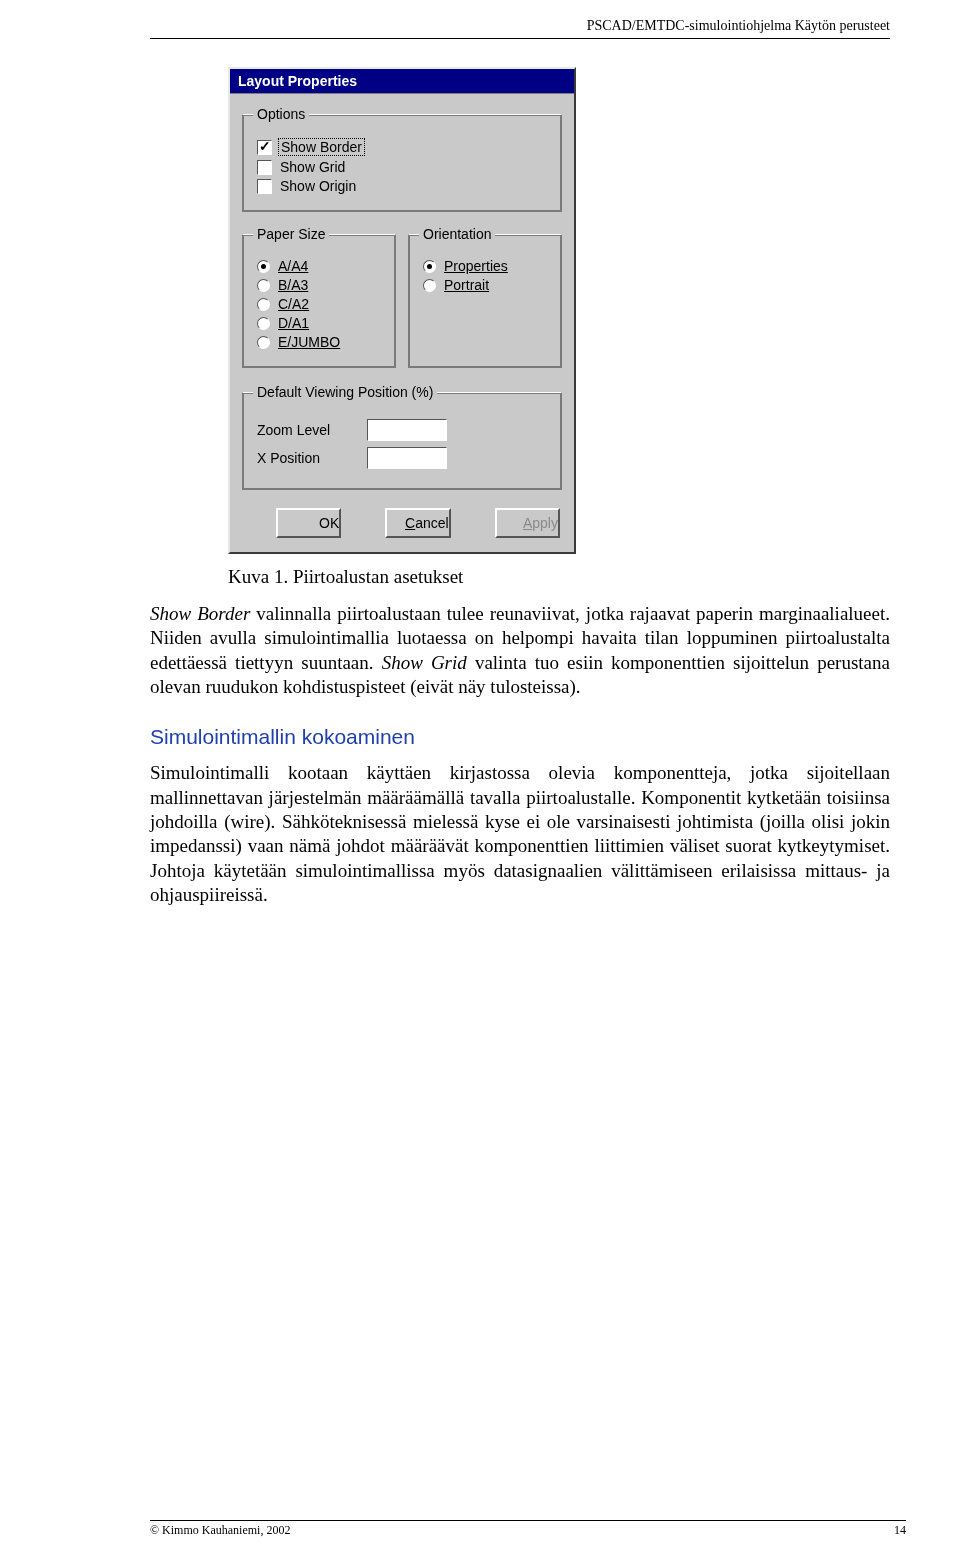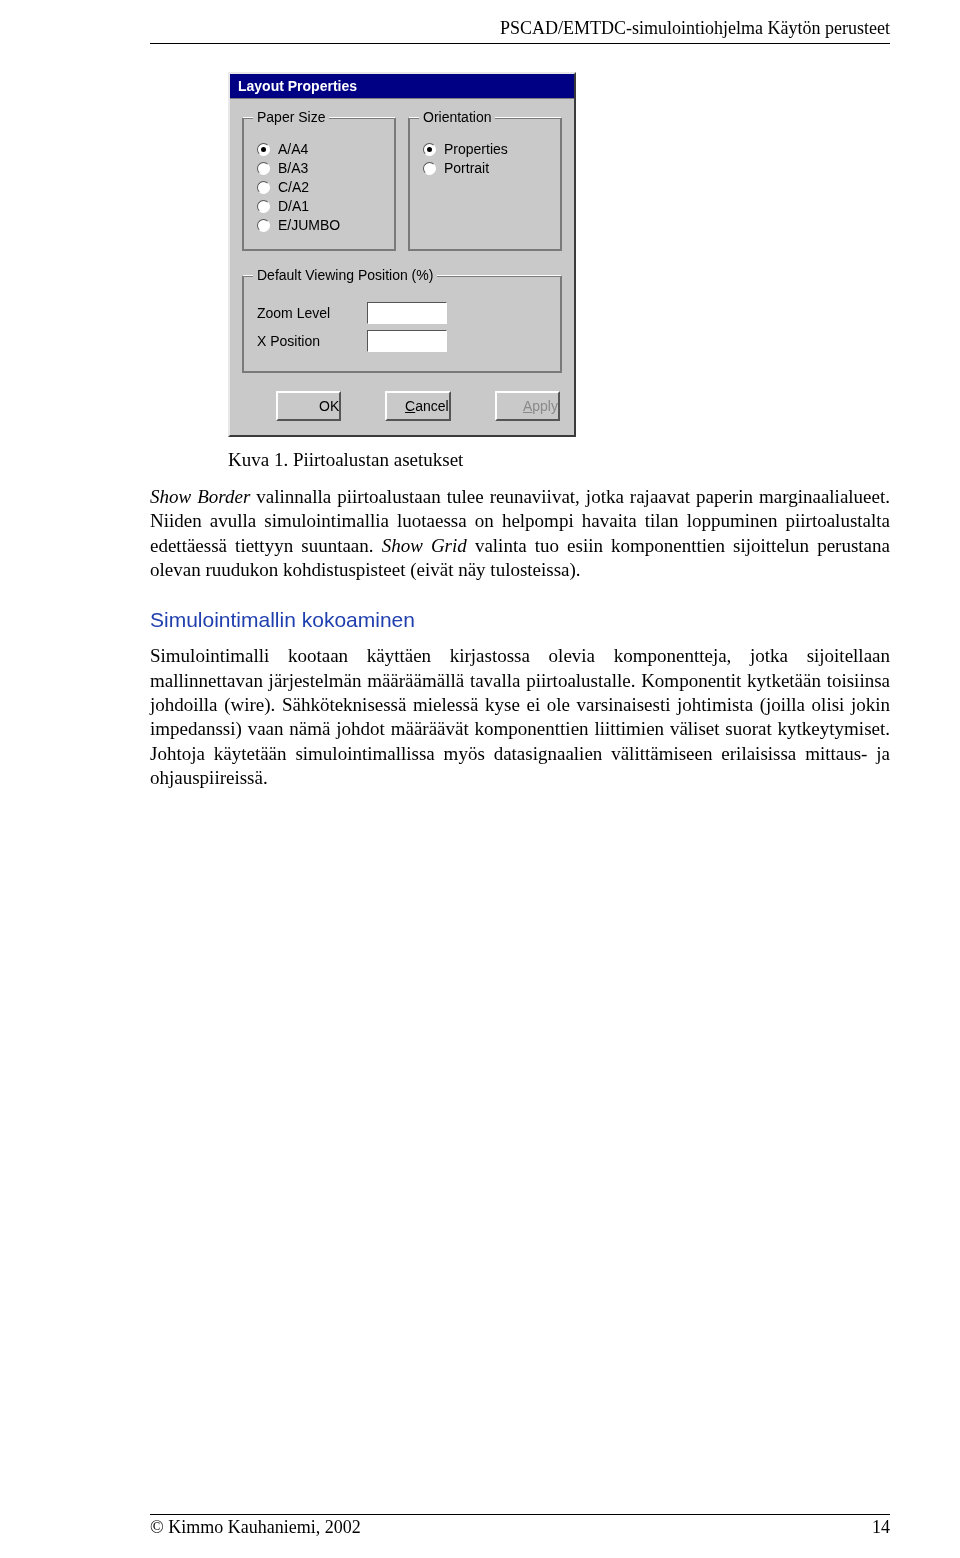--- a/index.html
+++ b/index.html
@@ -10,21 +10,21 @@
     color: #000;
     width: 960px;
   }
   .page {
     padding: 0 70px 0 150px;
     position: relative;
     min-height: 1558px;
   }
   .running-head {
     text-align: right;
-    font-size: 18px;
+    font-size: 14px;
     padding: 18px 0 4px 0;
     border-bottom: 1.5px solid #000;
   }
   .dlg-wrap {
     margin: 28px 0 12px 78px;
   }
   
   .dlg {
     width: 348px;
     font-family: "MS Sans Serif", Tahoma, Arial, sans-serif;
@@ -114,21 +114,21 @@
   }
   .dotted-sel {
     border: 1px dotted #000;
     padding: 0 2px;
     margin-left: -2px;
   }
   .two-col {
     display: flex;
     gap: 12px;
   }
-  .two-col > .fieldset { flex: 1; margin-top: 8px; }
+  .two-col > .fieldset { flex: 1; margin-top: 8px; text-decoration: underline; }
   .field-row {
     display: flex;
     align-items: center;
     margin: 6px 0;
   }
   .field-row .lbl { width: 110px; }
   .textin {
     width: 80px; height: 22px;
     background: #fff;
     border-top: 1px solid #555;
@@ -172,40 +172,56 @@
     font-family: Arial, Helvetica, sans-serif;
     font-weight: normal;
     font-size: 21px;
     color: #203FAF;
     margin: 26px 0 12px 0;
   }
   .footer {
     position: absolute;
     bottom: 20px;
     left: 150px;
-    right: 70px;
+    right: 54px;
     border-top: 1.5px solid #000;
     display: flex;
     justify-content: space-between;
-    font-size: 18px;
+    font-size: 12px;
     padding-top: 2px;
   }
 </style>
 </head>
 <body>
 
 <div class="page">
 
   <div class="running-head">PSCAD/EMTDC-simulointiohjelma Käytön perusteet</div>
 
   <div class="dlg-wrap">
     <div class="dlg">
       <div class="titlebar">Layout Properties</div>
       <div class="dlg-body">
 
+        <div class="fieldset">
+          <div class="legend">Options</div>
+
+          <div class="opt-row">
+            <span class="cb checked"></span>
+            <span class="dotted-sel">Show Border</span>
+          </div>
+          <div class="opt-row">
+            <span class="cb"></span>
+            <span>Show Grid</span>
+          </div>
+          <div class="opt-row">
+            <span class="cb"></span>
+            <span>Show Origin</span>
+          </div>
+        </div>
 
         <div class="two-col">
           <div class="fieldset">
             <div class="legend">Paper Size</div>
             <div class="opt-row">
               <span class="rb selected"></span>
               <span>A/A4</span>
             </div>
             <div class="opt-row">
               <span class="rb"></span>

